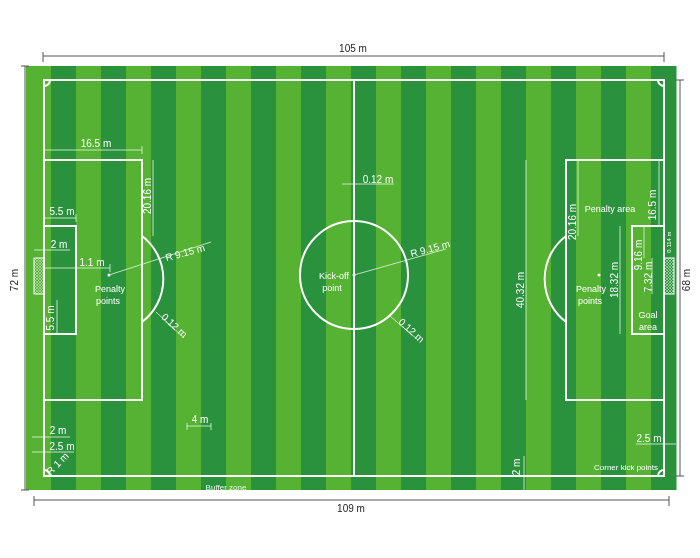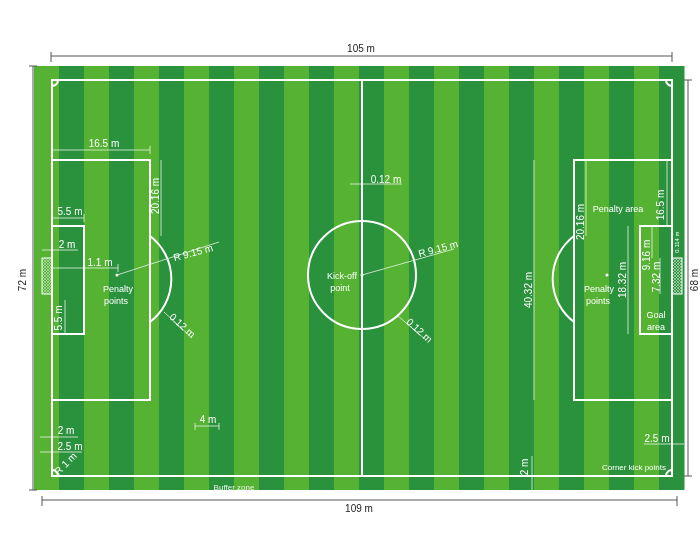--- a/index.html
+++ b/index.html
@@ -1,17 +1,17 @@
 <!DOCTYPE html>
 <html><head>
 <meta charset="utf-8">
 <style>
   html,body{margin:0;padding:0;background:#ffffff;}
   body{width:700px;height:558px;position:relative;overflow:hidden;font-family:"Liberation Sans",sans-serif;}
-  #stage{position:absolute;left:12px;top:0;width:608px;height:558px;}
+  #stage{position:absolute;left:4px;top:0;width:608px;height:558px;}
   svg text{font-family:"Liberation Sans",sans-serif;}
 </style>
 </head>
 <body>
 
 <div id="stage">
 <svg width="700" height="558" viewBox="0 0 700 558" xmlns="http://www.w3.org/2000/svg">
 
   <rect x="22" y="66" width="650" height="424" fill="#2a913d"></rect>
   <g id="stripes">

